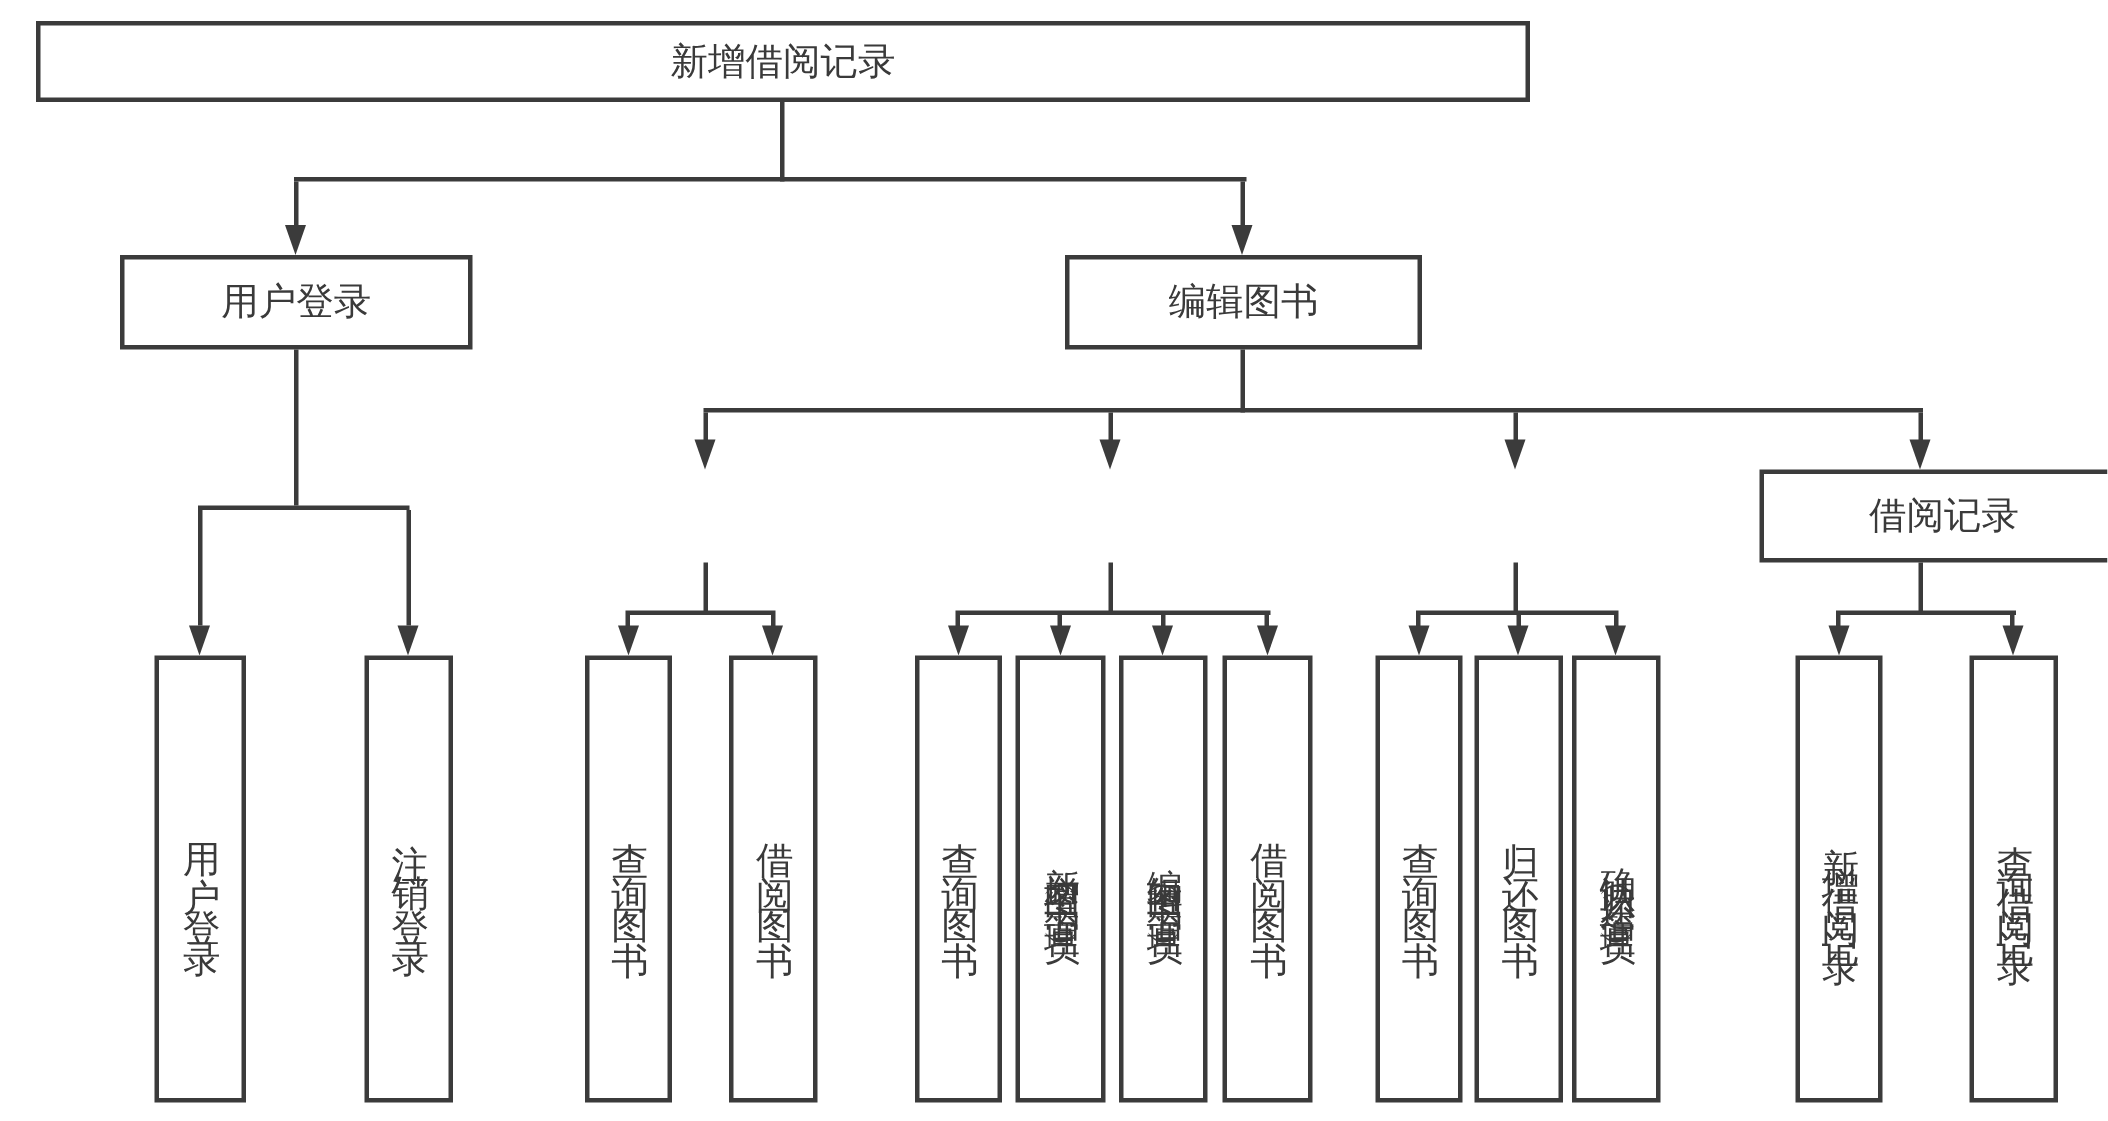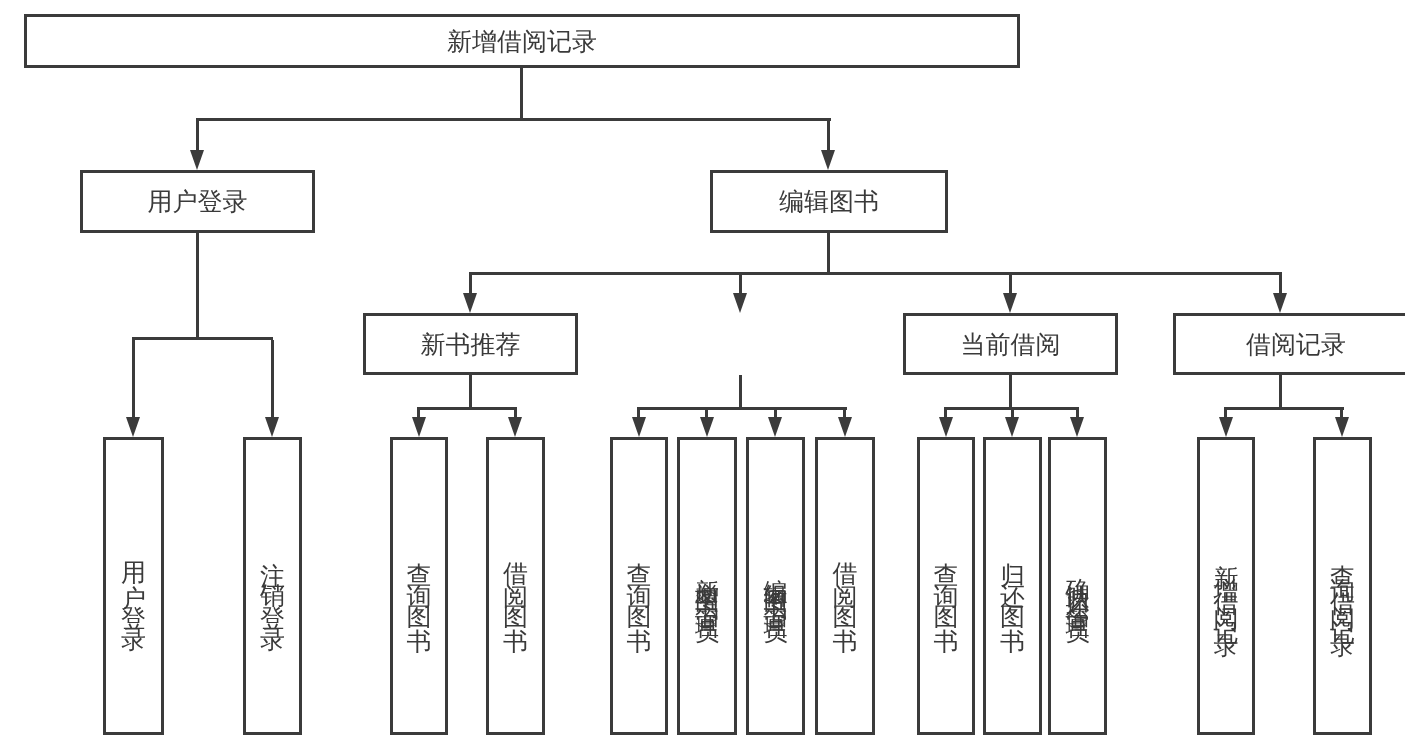--- a/index.html
+++ b/index.html
@@ -52,26 +52,20 @@
   <div class="hline" style="left:469px;top:272px;width:813px;height:3px"></div>
   <div class="vline" style="left:469px;top:275px;width:3px;height:20px"></div>
   <div class="arrow" style="left:463px;top:293px"></div>
   <div class="vline" style="left:739px;top:275px;width:3px;height:20px"></div>
   <div class="arrow" style="left:733px;top:293px"></div>
   <div class="vline" style="left:1009px;top:275px;width:3px;height:20px"></div>
   <div class="arrow" style="left:1003px;top:293px"></div>
   <div class="vline" style="left:1279px;top:275px;width:3px;height:20px"></div>
   <div class="arrow" style="left:1273px;top:293px"></div>
 
-  <div class="box" style="left:363px;top:313px;width:215px;height:62px">
-    <span>新书推荐</span>
-  </div>
-  <div class="box" style="left:903px;top:313px;width:215px;height:62px">
-    <span>当前借阅</span>
-  </div>
   <div class="box" style="left:1173px;top:313px;width:246px;height:62px">
     <span>借阅记录</span>
   </div>
 
   <div class="vline" style="left:469px;top:375px;width:3px;height:35px"></div>
   <div class="hline" style="left:417px;top:407px;width:100px;height:3px"></div>
   <div class="vline" style="left:417px;top:410px;width:3px;height:9px"></div>
   <div class="arrow" style="left:412px;top:417px"></div>
   <div class="vline" style="left:514px;top:410px;width:3px;height:9px"></div>
   <div class="arrow" style="left:508px;top:417px"></div>

